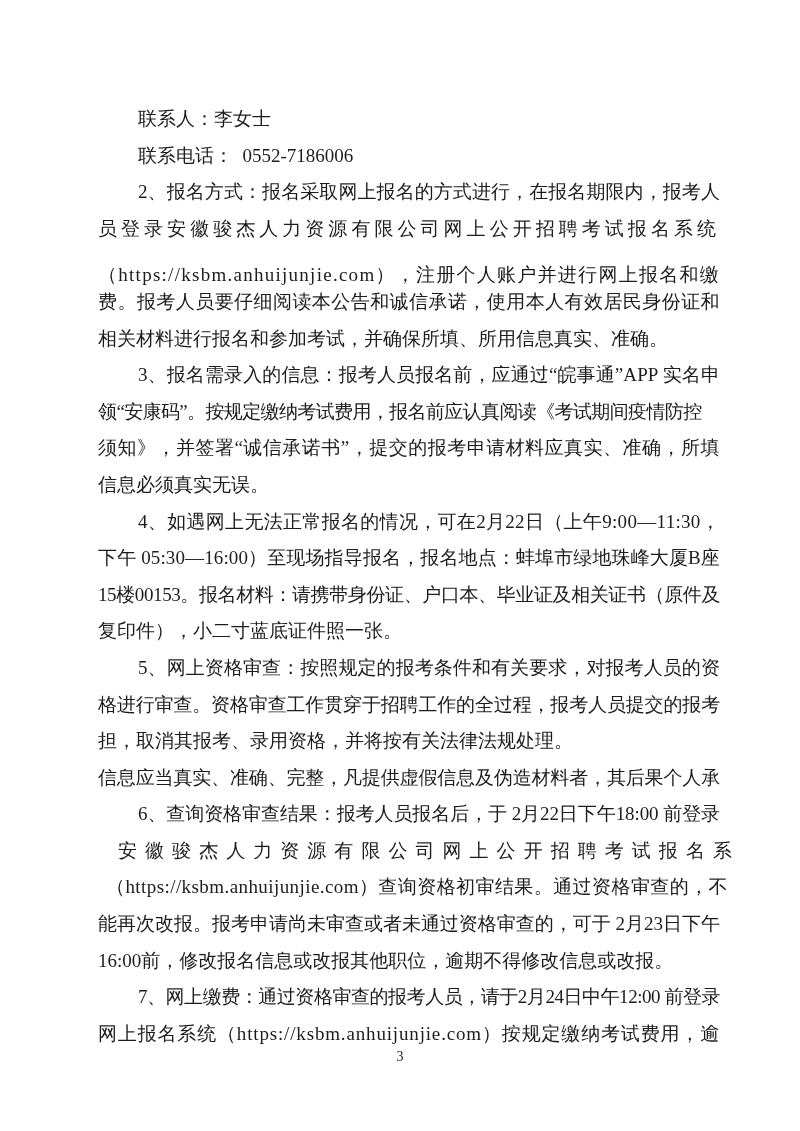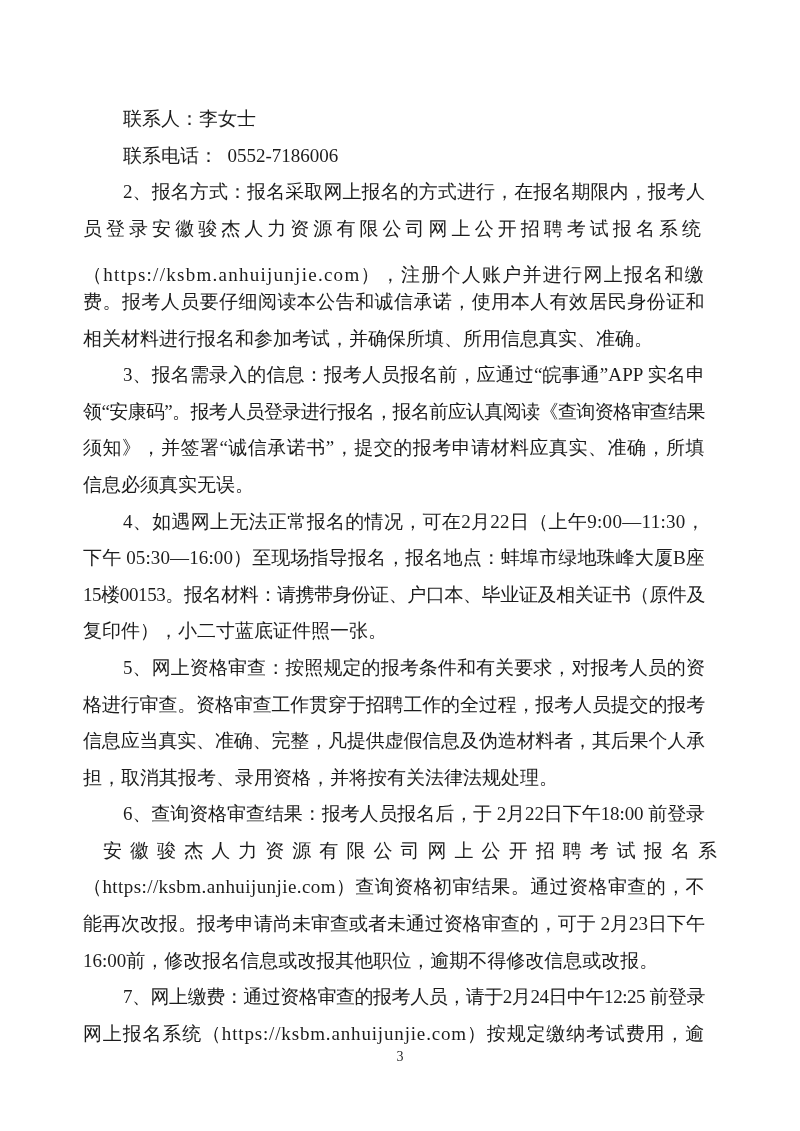--- a/index.html
+++ b/index.html
@@ -16,21 +16,21 @@
     position: relative;
     width: 800px;
     height: 1131px;
     background: #ffffff;
     color: #1c1c1c;
     font-family: "Liberation Serif", "DejaVu Serif", serif;
   }
   .doc-body {
     position: absolute;
     top: 101px;
-    left: 83px;
+    left: 98px;
     width: 622px;
   }
   .line {
     display: block;
     width: 622px;
     height: 36.6px;
     line-height: 36.6px;
     font-size: 19px;
     white-space: pre;
     overflow: visible;
@@ -61,33 +61,33 @@
 <div class="page" style="background: rgb(255, 255, 255); color: rgb(28, 28, 28);">
   <div class="doc-body" id="doc-body">
       <div class="line indent"><span class="line-text">联系人：李女士</span></div>
       <div class="line indent"><span class="line-text">联系电话：  0552-7186006</span></div>
       <div class="line indent"><span class="line-text" style="letter-spacing: 0.0806452px;">2、报名方式：报名采取网上报名的方式进行，在报名期限内，报考人</span></div>
       <div class="line"><span class="line-text" style="letter-spacing: 4.03704px;">员登录安徽骏杰人力资源有限公司网上公开招聘考试报名系统</span></div>
       <div class="line"><span class="line-text" style="letter-spacing: 1.26834px; margin-top: 10px;">（https://ksbm.anhuijunjie.com），注册个人账户并进行网上报名和缴</span></div>
       <div class="line"><span class="line-text" style="letter-spacing: 0.4375px;">费。报考人员要仔细阅读本公告和诚信承诺，使用本人有效居民身份证和</span></div>
       <div class="line"><span class="line-text">相关材料进行报名和参加考试，并确保所填、所用信息真实、准确。</span></div>
       <div class="line indent"><span class="line-text" style="letter-spacing: 0.109375px; text-align: right;">3、报名需录入的信息：报考人员报名前，应通过“皖事通”APP 实名申</span></div>
-      <div class="line"><span class="line-text" style="letter-spacing: -0.625px;">领“安康码”。报考人员登录进行报名，报名前应认真阅读《查询资格审查结果</span></div>
+      <div class="line"><span class="line-text" style="letter-spacing: -0.625px;">领“安康码”。按规定缴纳考试费用，报名前应认真阅读《考试期间疫情防控</span></div>
       <div class="line"><span class="line-text" style="letter-spacing: 0.488636px;">须知》，并签署“诚信承诺书”，提交的报考申请材料应真实、准确，所填</span></div>
       <div class="line"><span class="line-text">信息必须真实无误。</span></div>
       <div class="line indent"><span class="line-text" style="letter-spacing: 0.314611px;">4、如遇网上无法正常报名的情况，可在2月22日（上午9:00—11:30，</span></div>
       <div class="line"><span class="line-text" style="letter-spacing: 0.128606px;">下午 05:30—16:00）至现场指导报名，报名地点：蚌埠市绿地珠峰大厦B座</span></div>
       <div class="line"><span class="line-text" style="letter-spacing: -0.391892px;">15楼00153。报名材料：请携带身份证、户口本、毕业证及相关证书（原件及</span></div>
       <div class="line"><span class="line-text">复印件），小二寸蓝底证件照一张。</span></div>
       <div class="line indent"><span class="line-text" style="letter-spacing: 0.0806452px;">5、网上资格审查：按照规定的报考条件和有关要求，对报考人员的资</span></div>
       <div class="line"><span class="line-text" style="letter-spacing: -0.151515px;">格进行审查。资格审查工作贯穿于招聘工作的全过程，报考人员提交的报考</span></div>
+      <div class="line"><span class="line-text">担，取消其报考、录用资格，并将按有关法律法规处理。</span></div>
       <div class="line"><span class="line-text" style="letter-spacing: -0.151515px;">信息应当真实、准确、完整，凡提供虚假信息及伪造材料者，其后果个人承</span></div>
-      <div class="line"><span class="line-text">担，取消其报考、录用资格，并将按有关法律法规处理。</span></div>
       <div class="line indent"><span class="line-text" style="letter-spacing: -0.0751689px;">6、查询资格审查结果：报考人员报名后，于 2月22日下午18:00 前登录</span></div>
       <div class="line"><span class="line-text" style="letter-spacing: 8.04348px; margin-left: 20px;">安徽骏杰人力资源有限公司网上公开招聘考试报名系</span></div>
-      <div class="line"><span class="line-text" style="letter-spacing: 0.423828px;">（https://ksbm.anhuijunjie.com）查询资格初审结果。通过资格审查的，不</span></div>
+      <div class="line"><span class="line-text" style="letter-spacing: 0.423828px; margin-left: 8px;">（https://ksbm.anhuijunjie.com）查询资格初审结果。通过资格审查的，不</span></div>
       <div class="line"><span class="line-text" style="letter-spacing: -0.00714286px; text-align: right;">能再次改报。报考申请尚未审查或者未通过资格审查的，可于 2月23日下午</span></div>
       <div class="line"><span class="line-text">16:00前，修改报名信息或改报其他职位，逾期不得修改信息或改报。</span></div>
-      <div class="line indent"><span class="line-text" style="letter-spacing: -0.460304px;">7、网上缴费：通过资格审查的报考人员，请于2月24日中午12:25 前登录</span></div>
+      <div class="line indent"><span class="line-text" style="letter-spacing: -0.460304px;">7、网上缴费：通过资格审查的报考人员，请于2月24日中午12:00 前登录</span></div>
       <div class="line"><span class="line-text" style="letter-spacing: 0.837101px;">网上报名系统（https://ksbm.anhuijunjie.com）按规定缴纳考试费用，逾</span></div>
     </div>
   <div class="page-number">3</div>
 </div>
 
 </body></html>

